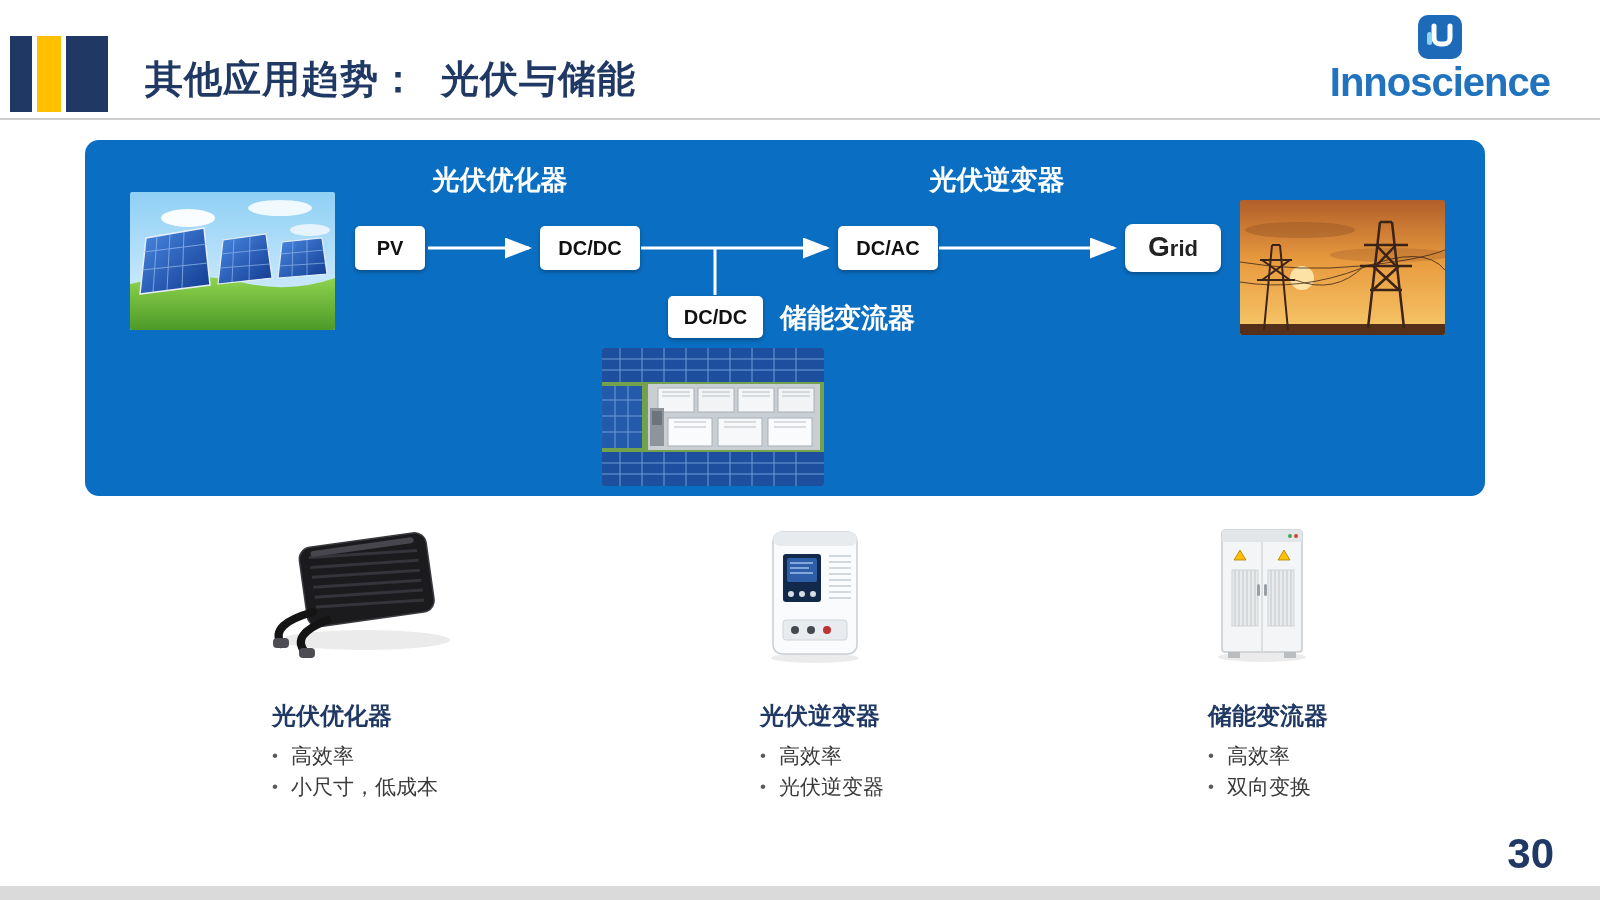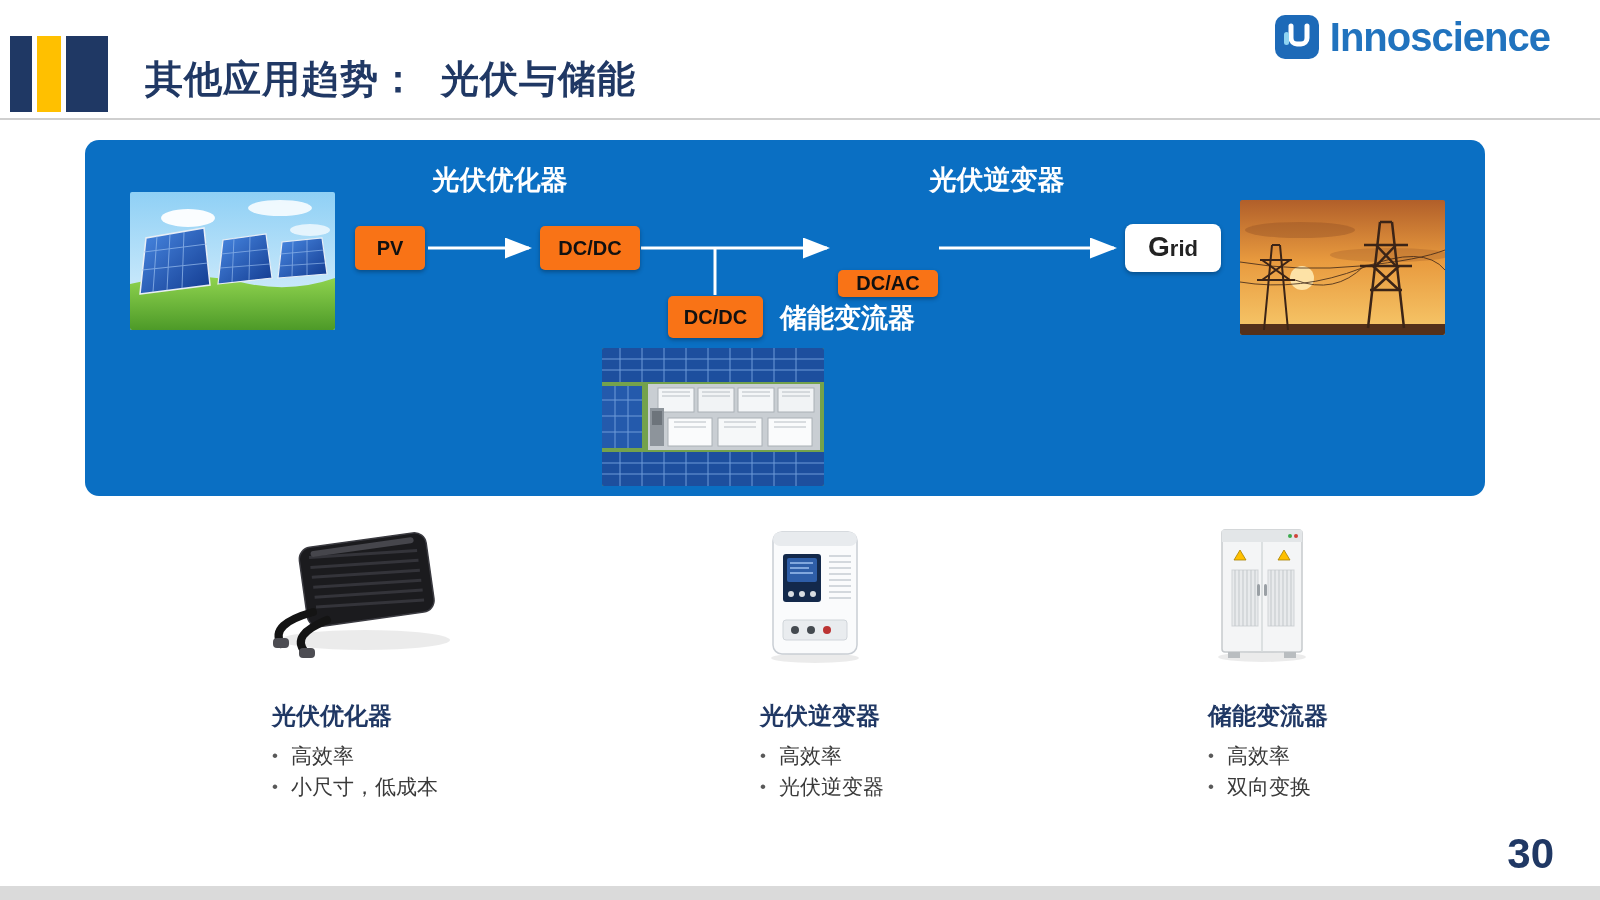--- a/index.html
+++ b/index.html
@@ -10,27 +10,27 @@
   }
   .abs{position:absolute;}
 
   
   .stripes{left:10px;top:36px;height:76px;display:flex;gap:5px;}
   .stripe{height:100%;}
   .s-navy{background:#1F3864;}
   .s-yellow{background:#FFC000;}
   .page-title{left:145px;top:54px;font-size:38px;font-weight:bold;color:#203864;letter-spacing:1px;white-space:pre;}
   .header-rule{left:0;top:118px;width:1600px;height:2px;background:#cfcfcf;}
-  .logo{top:14px;right:50px;display:flex;align-items:center;gap:10px;}
+  .logo{top:14px;right:50px;display:flex;align-items:center;flex-direction:column;}
   .logo-text{font-size:40px;font-weight:bold;color:#2173BE;letter-spacing:-1px;}
 
   
   .panel{left:85px;top:140px;width:1400px;height:356px;background:#0A6FC3;border-radius:14px;}
   .flow-svg{position:absolute;left:0;top:0;}
-  .node{position:absolute;background:#f97316;border-radius:5px;display:flex;align-items:center;justify-content:center;
+  .node{position:absolute;background:#ffffff;border-radius:5px;display:flex;align-items:center;justify-content:center;
         font-weight:bold;font-size:20px;color:#111;box-shadow:0 2px 4px rgba(0,0,0,.3);}
   .node-grid{position:absolute;background:#ffffff;border-radius:8px;display:flex;align-items:baseline;justify-content:center;
         padding-top:9px;color:#222;box-shadow:0 2px 4px rgba(0,0,0,.3);box-sizing:border-box;}
   .grid-g{font-size:28px;font-weight:bold;line-height:1;}
   .grid-rest{font-size:22px;font-weight:bold;line-height:1;}
   .dlabel{position:absolute;color:#ffffff;font-weight:bold;font-size:27px;white-space:nowrap;}
   .dlabel.center{text-align:center;}
   .battery-label{font-size:30px;}
   .img-frame{position:absolute;overflow:hidden;border-radius:2px;}
   .img-frame svg{display:block;}
@@ -171,21 +171,21 @@
       <rect x="50" y="63" width="10" height="14" fill="#6d747b"></rect>
     </svg>
   </div>
 
   <div class="dlabel center" style="left:315px;top:22px;width:200px;">光伏优化器</div>
   <div class="dlabel center" style="left:812px;top:22px;width:200px;">光伏逆变器</div>
   <div class="dlabel" style="left:695px;top:160px;">储能变流器</div>
 
   <div class="node" style="left:270px;top:86px;width:70px;height:44px;">PV</div>
   <div class="node" style="left:455px;top:86px;width:100px;height:44px;">DC/DC</div>
-  <div class="node" style="left:753px;top:86px;width:100px;height:27px;margin-top:44px;">DC/AC</div>
+  <div class="node" style="left:753px;top:86px;width:100px;height:44px;">DC/AC</div>
   <div class="node" style="left:583px;top:156px;width:95px;height:42px;">DC/DC</div>
   <div class="node-grid" style="left:1040px;top:84px;width:96px;height:48px;">
     <span class="grid-g">G</span>
       <span class="grid-rest">rid</span>
   </div>
 </div>
 
 <div class="prod-img" style="left:255px;top:512px;width:210px;height:155px;">
   <svg width="210" height="155" viewBox="0 0 210 155">
     <ellipse cx="110" cy="128" rx="85" ry="10" fill="#000000" opacity="0.08"></ellipse>

